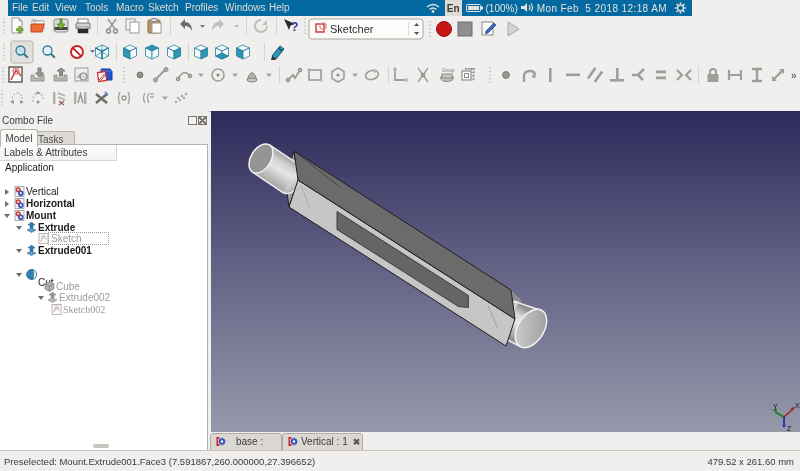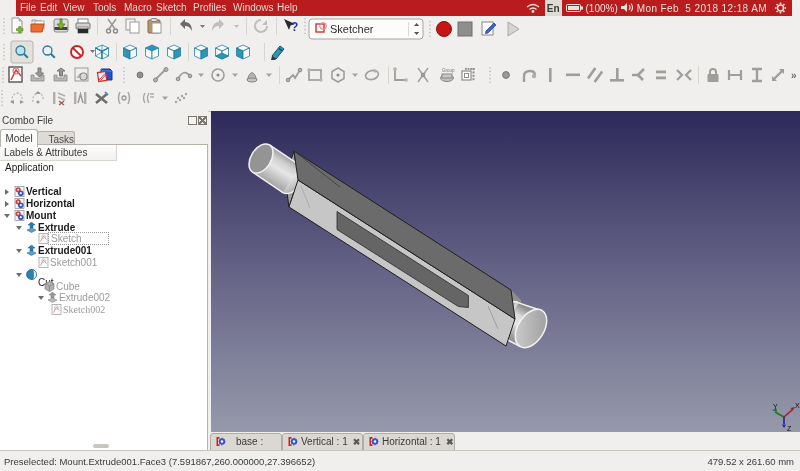--- a/index.html
+++ b/index.html
@@ -1,36 +1,36 @@
 <!DOCTYPE html>
 <html><head>
 <meta charset="utf-8">
 <style>
   html,body{margin:0;padding:0;}
   body{width:800px;height:471px;overflow:hidden;position:relative;
        font-family:"Liberation Sans", sans-serif;background:#f0efed;}
   .abs{position:absolute;}
   
-  #menubar{left:16px;top:0;width:776px;height:16px;background:#b91c1c;
+  #menubar{left:8px;top:0;width:684px;height:16px;background:#0369a1;
            color:#dfdbd2;font-size:10px;}
   #menubar .mi{position:absolute;top:2px;}
   #tray{position:absolute;top:2px;right:5px;color:#e6e2da;font-size:10px;}
   
   #toolbars{left:0;top:16px;width:800px;height:95px;background:#f0efed;
             border-bottom:1px solid #c9c6c0;}
   
   #dock{left:0;top:111px;width:208px;height:339px;background:#f0efed;}
   #comboTitle{left:2px;top:4px;font-size:10px;color:#3c3c3c;}
   .titleBtn{position:absolute;top:5px;width:7px;height:7px;border:1px solid #7a7771;background:#f4f3f1;}
   #tabModel{left:0px;top:18px;width:36px;height:17px;background:#fbfbfa;
     border:1px solid #b5b2ab;border-bottom:none;border-radius:3px 3px 0 0;
     font-size:10px;color:#3c3c3c;text-align:center;line-height:17px;z-index:2;}
   #tabTasks{left:37px;top:20px;width:36px;height:15px;background:#dedbd6;
     border:1px solid #b5b2ab;border-bottom:none;border-radius:3px 3px 0 0;
-    font-size:10px;color:#4c4c4c;text-align:right;line-height:15px;}
+    font-size:10px;color:#4c4c4c;text-align:left;line-height:15px;}
   #treeBox{left:0px;top:33px;width:207px;height:305px;background:#ffffff;
     border:1px solid #b5b2ab;border-left:none;}
   #treeHdr{left:0;top:0;width:112px;height:15px;background:linear-gradient(#fdfdfd,#f2f1ef);
     border-right:1px solid #d8d5d0;border-bottom:1px solid #d8d5d0;
     font-size:10px;color:#3c3c3c;padding-left:4px;line-height:15px;}
   .trow{position:absolute;height:12px;font-size:10px;color:#1a1a1a;white-space:nowrap;}
   .arr{position:absolute;width:0;height:0;}
   .arr.right{border-left:4px solid #6e6e6e;border-top:3px solid transparent;border-bottom:3px solid transparent;}
   .arr.down{border-top:4px solid #6e6e6e;border-left:3px solid transparent;border-right:3px solid transparent;}
   
@@ -512,21 +512,21 @@
         </div>
         <div class="trow" style="left:0;top:27px;width:205px">
           <span class="arr right" style="position:absolute;left:5px;top:3px"></span>
           <span style="position:absolute;left:14px;top:0px"><svg width="11" height="11" viewBox="0 0 11 11">
               <rect x="1" y="0.5" width="9" height="10" fill="#f4f4f4" stroke="#888" stroke-width="0.7"></rect>
               <circle cx="4.2" cy="3.8" r="2.6" fill="#d03a3a"></circle>
               <circle cx="4.2" cy="3.8" r="1" fill="#f4f4f4"></circle>
               <circle cx="6.8" cy="7.2" r="2.8" fill="#3a55c0"></circle>
               <circle cx="6.8" cy="7.2" r="1.1" fill="#f4f4f4"></circle>
             </svg></span>
-          <span style="position:absolute;left:26px;top:0px;font-weight:bold;color:#1a1a1a;">Vertical</span>
+          <span style="position:absolute;left:26px;top:0px;font-weight:normal;color:#1a1a1a;">Vertical</span>
         </div>
         <div class="trow" style="left:0;top:51px;width:205px">
           <span class="arr down" style="position:absolute;left:4px;top:4px"></span>
           <span style="position:absolute;left:14px;top:0px"><svg width="11" height="11" viewBox="0 0 11 11">
               <rect x="1" y="0.5" width="9" height="10" fill="#f4f4f4" stroke="#888" stroke-width="0.7"></rect>
               <circle cx="4.2" cy="3.8" r="2.6" fill="#d03a3a"></circle>
               <circle cx="4.2" cy="3.8" r="1" fill="#f4f4f4"></circle>
               <circle cx="6.8" cy="7.2" r="2.8" fill="#3a55c0"></circle>
               <circle cx="6.8" cy="7.2" r="1.1" fill="#f4f4f4"></circle>
             </svg></span>
@@ -559,28 +559,20 @@
             </svg></span>
           <span style="position:absolute;left:50px;top:0px;color:#9c9c9c;border:1px dotted #9a9a9a;padding:0 26px 0 2px;margin-left:-2px;margin-top:-1px;">Sketch</span>
         </div>
         <div class="trow" style="left:0;top:86px;width:205px">
           <span class="arr down" style="position:absolute;left:16px;top:4px"></span>
           <span style="position:absolute;left:26px;top:0px"><svg width="11" height="11" viewBox="0 0 11 11">
               <path d="M5.5 0 L9 3 L7 3 L7 6 L4 6 L4 3 L2 3 Z" fill="#2e7fb4" stroke="#1a567e" stroke-width="0.5"></path>
               <path d="M1 8 L5.5 6 L10 8 L5.5 10.5 Z" fill="#5aa0c8" stroke="#1a567e" stroke-width="0.5"></path>
             </svg></span>
           <span style="position:absolute;left:38px;top:0px;font-weight:bold;color:#1a1a1a;">Extrude001</span>
-        </div>
-        <div class="trow" style="left:0;top:98px;width:205px">
-          <span style="position:absolute;left:38px;top:0px"><svg width="11" height="11" viewBox="0 0 11 11">
-              <rect x="1" y="0.5" width="9" height="10" fill="#fbfbfb" stroke="#999" stroke-width="0.7"></rect>
-              <path d="M2.5 8.5 L5.5 3 L8.5 6.5" fill="none" stroke="#c88" stroke-width="0.9"></path>
-              <circle cx="5.5" cy="3.5" r="1.8" fill="none" stroke="#bbb" stroke-width="0.8"></circle>
-            </svg></span>
-          <span style="position:absolute;left:50px;top:0px;color:#9c9c9c;">Sketch001</span>
         </div>
         <div class="trow" style="left:0;top:110px;width:205px">
           <span class="arr down" style="position:absolute;left:16px;top:4px"></span>
           <span style="position:absolute;left:26px;top:0px"><svg width="11" height="11" viewBox="0 0 11 11">
               <circle cx="5.5" cy="5.5" r="5" fill="#2e7fb4" stroke="#1a567e" stroke-width="0.6"></circle>
               <path d="M5.5 0.5 A5 5 0 0 1 5.5 10.5 A2.2 5 0 0 0 5.5 0.5 Z" fill="#eef4f8" stroke="#1a567e" stroke-width="0.5"></path>
             </svg></span>
           <span style="position:absolute;left:38px;top:8px;font-weight:normal;color:#1a1a1a;">Cut</span>
         </div>
         <div class="trow" style="left:0;top:122px;width:205px">
@@ -617,24 +609,18 @@
           <circle cx="7" cy="5.5" r="3.2" fill="#3a55c0"></circle>
           <circle cx="7" cy="5.5" r="1.2" fill="#fff"></circle>
           <path d="M7 1.6 v1.2 M7 8.2 v1.2 M3.6 5.5 h1.2 M9.2 5.5 h1.2 M4.8 3 l.8.8 M8.5 7.2 l.8.8 M9.2 3 l-.8.8 M5.5 7.2 l-.8.8" stroke="#3a55c0" stroke-width="0.9"></path>
         </svg></span><span style="margin-left:10px">base : 1</span><span class="x" style="margin-left:5px;font-size:9px">✖</span></div>
     <div class="mtab" style="left:71px;width:79px"><span style="margin-left:4px"><svg width="11" height="11" viewBox="0 0 11 11" style="vertical-align:-2px">
           <path d="M1.5 1 h3 v1.8 h-1.5 v5.4 h1.5 v1.8 h-3 z" fill="#cc2222"></path>
           <circle cx="7" cy="5.5" r="3.2" fill="#3a55c0"></circle>
           <circle cx="7" cy="5.5" r="1.2" fill="#fff"></circle>
           <path d="M7 1.6 v1.2 M7 8.2 v1.2 M3.6 5.5 h1.2 M9.2 5.5 h1.2 M4.8 3 l.8.8 M8.5 7.2 l.8.8 M9.2 3 l-.8.8 M5.5 7.2 l-.8.8" stroke="#3a55c0" stroke-width="0.9"></path>
         </svg></span><span style="margin-left:3px">Vertical : 1</span><span class="x" style="margin-left:5px;font-size:9px">✖</span></div>
-    <div class="mtab" style="left:152px;width:90px"><span style="margin-left:4px"><svg width="11" height="11" viewBox="0 0 11 11" style="vertical-align:-2px">
-          <path d="M1.5 1 h3 v1.8 h-1.5 v5.4 h1.5 v1.8 h-3 z" fill="#cc2222"></path>
-          <circle cx="7" cy="5.5" r="3.2" fill="#3a55c0"></circle>
-          <circle cx="7" cy="5.5" r="1.2" fill="#fff"></circle>
-          <path d="M7 1.6 v1.2 M7 8.2 v1.2 M3.6 5.5 h1.2 M9.2 5.5 h1.2 M4.8 3 l.8.8 M8.5 7.2 l.8.8 M9.2 3 l-.8.8 M5.5 7.2 l-.8.8" stroke="#3a55c0" stroke-width="0.9"></path>
-        </svg></span><span style="margin-left:3px">Horizontal : 1</span><span class="x" style="margin-left:5px;font-size:9px">✖</span></div>
   </div>
 
   <div class="abs" id="status">
     <span class="abs" style="left:4px;top:5px">Preselected: Mount.Extrude001.Face3 (7.591867,260.000000,27.396652)</span>
     <span class="abs" style="right:6px;top:5px">479.52 x 261.60 mm</span>
   </div>
 
 </body></html>

